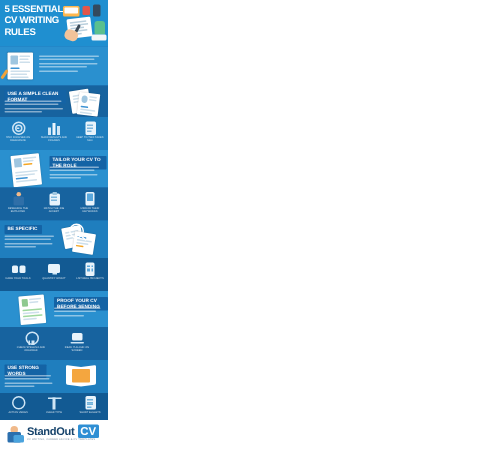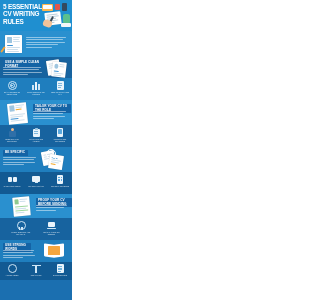--- a/index.html
+++ b/index.html
@@ -366,14 +366,24 @@
           <div class="ico" style="left:2.2px;top:1.8px;width:4.6px;height:.8px;background:#6fb2db;"></div>
           <div class="ico" style="left:2.2px;top:3.6px;width:4.6px;height:.8px;background:#6fb2db;"></div>
           <div class="ico" style="left:2.2px;top:5.4px;width:4.6px;height:.8px;background:#6fb2db;"></div>
           <div class="ico" style="left:2.2px;top:7.2px;width:3px;height:.8px;background:#6fb2db;"></div>
         </div>
         <span class="cap">SHORT BULLETS</span>
       </div>
     </div>
   </div>
 
+  <div id="footer">
+    <div class="logoIcon">
+      <div class="li-head"></div>
+        <div class="li-body"></div>
+        <div class="li-case"></div>
+    </div>
+    <div class="logoText">StandOut</div>
+    <div class="logoCV">CV</div>
+    <div class="logoTag">CV WRITING, CAREER ADVICE &amp; CV TEMPLATES</div>
+  </div>
 
 </div>
 
 </body></html>

